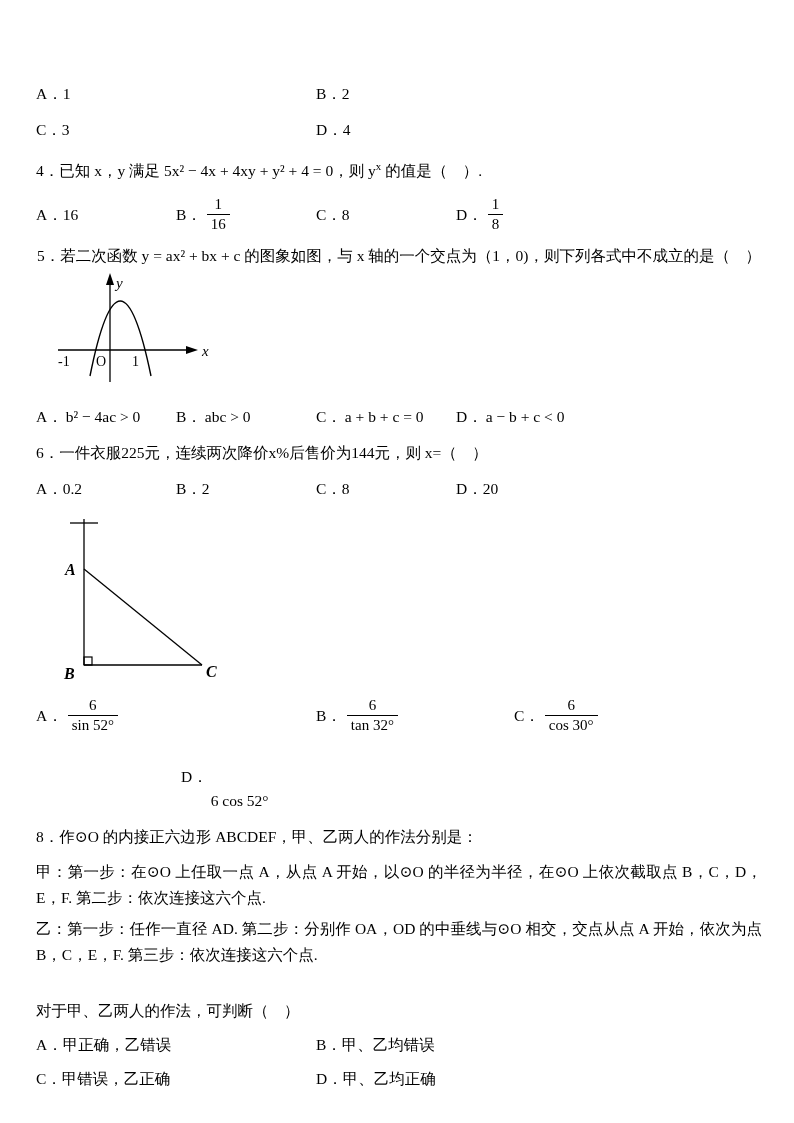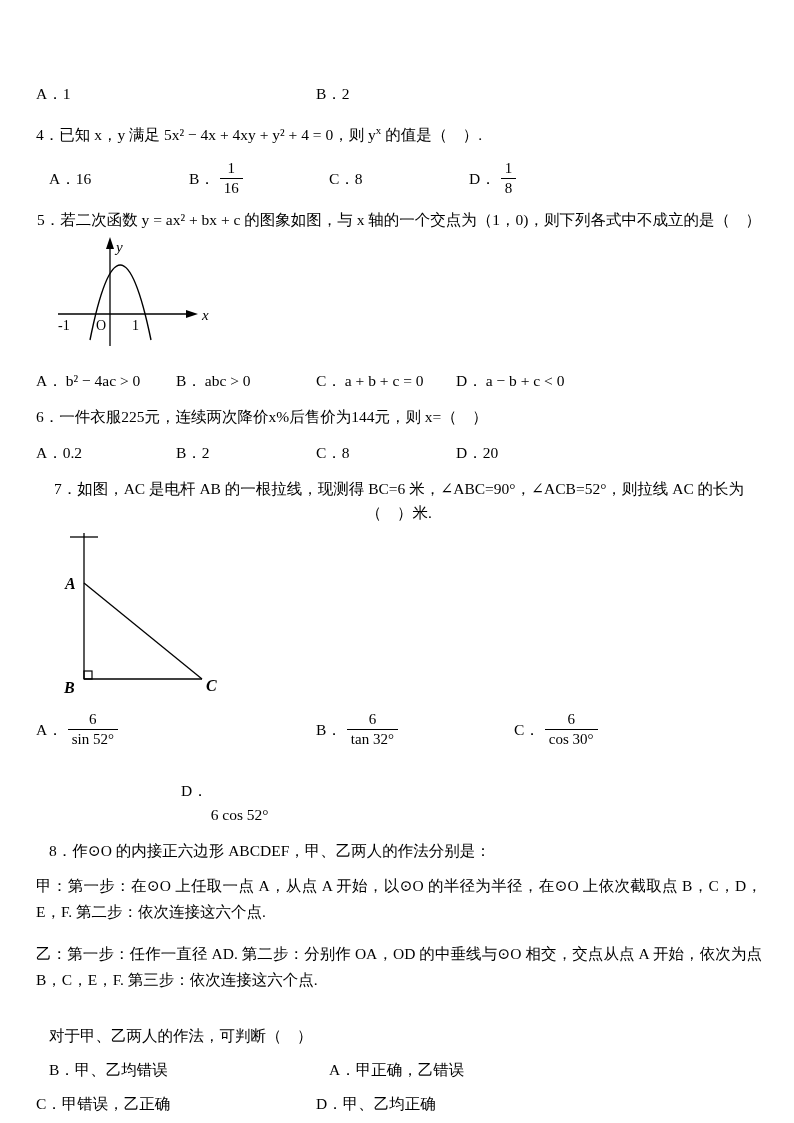--- a/index.html
+++ b/index.html
@@ -18,46 +18,50 @@
   .opts2 > .opt { flex: 0 0 280px; width: 280px; }
   .q7opts > .opt { display: flex; align-items: center; }
   .w280 { flex: 0 0 280px; width: 280px; }
   .w198 { flex: 0 0 198px; width: 198px; }
   .opt-label { margin-right: 3px; white-space: nowrap; }
   .frac { display: inline-block; vertical-align: middle; text-align: center;
           line-height: 19px; font-size: 15px; margin: 0 2px; }
   .frac .num { display: block; padding: 0 4px; }
   .frac .den { display: block; border-top: 1.2px solid #000; padding: 0 4px; }
   .stem { margin-bottom: 12px; }
-  .para { text-align: justify; line-height: 26px; margin-bottom: 16px; }
+  .para { text-align: justify; line-height: 26px; margin-bottom: 5px; }
   .fig-wrap { margin-left: 14px; }
   .fig-wrap.parab { margin-top: 2px; margin-bottom: 8px; }
   .fig-wrap.pole  { margin-top: 0; margin-bottom: 8px; }
   svg .ax, svg .ln { stroke: #000; stroke-width: 1.3; fill: none; }
   svg .curve { stroke: #000; stroke-width: 1.4; fill: none; }
   svg .fill { fill: #000; stroke: none; }
   svg .sq { fill: none; stroke: #000; stroke-width: 1.2; }
   svg text { font-family: "Liberation Serif", "DejaVu Serif", serif; }
   .svgm { font-style: italic; font-size: 15px; }
   .svgt { font-size: 14px; }
   .svgb { font-style: italic; font-weight: bold; font-size: 16px; }
   .mb2  { margin-bottom: 2px; text-align: center; }
   .mb6  { margin-bottom: 6px; }
-  .mb10 { margin-bottom: 10px; margin-left: 13px; }
+  .mb10 { margin-bottom: 10px; }
   .mb14 { margin-bottom: 31px; }
   .q7d { margin-left: 145px; display: flex; align-items: center; }
 </style>
 </head>
 <body>
 
 <div class="page">
 
   <div class="row opts2 line">
     <span class="opt">A．1</span>
     <span class="opt">B．2</span>
+  </div>
+  <div class="row opts2 line">
+    <span class="opt">C．3</span>
+    <span class="opt">D．4</span>
   </div>
 
   <div class="stem">
     <span>4．已知 </span><span class="m">x，y</span><span> 满足 </span><span class="m">5x² − 4x + 4xy + y² + 4 = 0</span><span>，则 </span><span class="m">y</span><sup class="m">x</sup><span> 的值是（　）.</span>
   </div>
   <div class="row opts4 line mb10">
     <span class="opt">A．16</span>
     <span class="opt">
       <span class="opt-label">B．</span>
       <span class="frac">
@@ -114,23 +118,20 @@
   <div class="stem">
     <span>6．一件衣服225元，连续两次降价</span><span class="m">x</span><span>%后售价为144元，则 </span><span class="m">x</span><span>=（　）</span>
   </div>
   <div class="row opts4 line">
     <span class="opt">A．0.2</span>
     <span class="opt">B．2</span>
     <span class="opt">C．8</span>
     <span class="opt">D．20</span>
   </div>
 
-  <div class="stem mb2">
-    <span>7．如图，AC 是电杆 AB 的一根拉线，现测得 BC=6 米，∠ABC=90°，∠ACB=52°，则拉线 AC 的长为（　）米.</span>
-  </div>
   <div class="fig-wrap pole">
     <svg width="200" height="168" viewBox="0 0 200 168">
       <line class="ln" x1="34" y1="6" x2="34" y2="152"></line>
       <line class="ln" x1="20" y1="10" x2="48" y2="10"></line>
       <line class="ln" x1="34" y1="152" x2="152" y2="152"></line>
       <line class="ln" x1="34" y1="56" x2="152" y2="152"></line>
       <rect class="sq" x="34" y="144" width="8" height="8"></rect>
       <text class="svgb" x="15" y="62">A</text>
       <text class="svgb" x="14" y="166">B</text>
       <text class="svgb" x="156" y="164">C</text>
@@ -164,21 +165,21 @@
     <span class="mu">6 cos 52°</span>
   </div>
 
   <div class="stem mb10">
     <span>8．作⊙O 的内接正六边形 ABCDEF，甲、乙两人的作法分别是：</span>
   </div>
   <div class="para">甲：第一步：在⊙O 上任取一点 A，从点 A 开始，以⊙O 的半径为半径，在⊙O 上依次截取点 B，C，D，E，F. 第二步：依次连接这六个点.</div>
   <div class="para mb14">乙：第一步：任作一直径 AD. 第二步：分别作 OA，OD 的中垂线与⊙O 相交，交点从点 A 开始，依次为点 B，C，E，F. 第三步：依次连接这六个点.</div>
   <div class="stem mb10">对于甲、乙两人的作法，可判断（　）</div>
   <div class="row opts2 line mb10">
+    <span class="opt">A．甲正确，乙错误</span>
     <span class="opt">B．甲、乙均错误</span>
-    <span class="opt">A．甲正确，乙错误</span>
   </div>
   <div class="row opts2 line">
     <span class="opt">C．甲错误，乙正确</span>
     <span class="opt">D．甲、乙均正确</span>
   </div>
 
 </div>
 
 </body></html>

